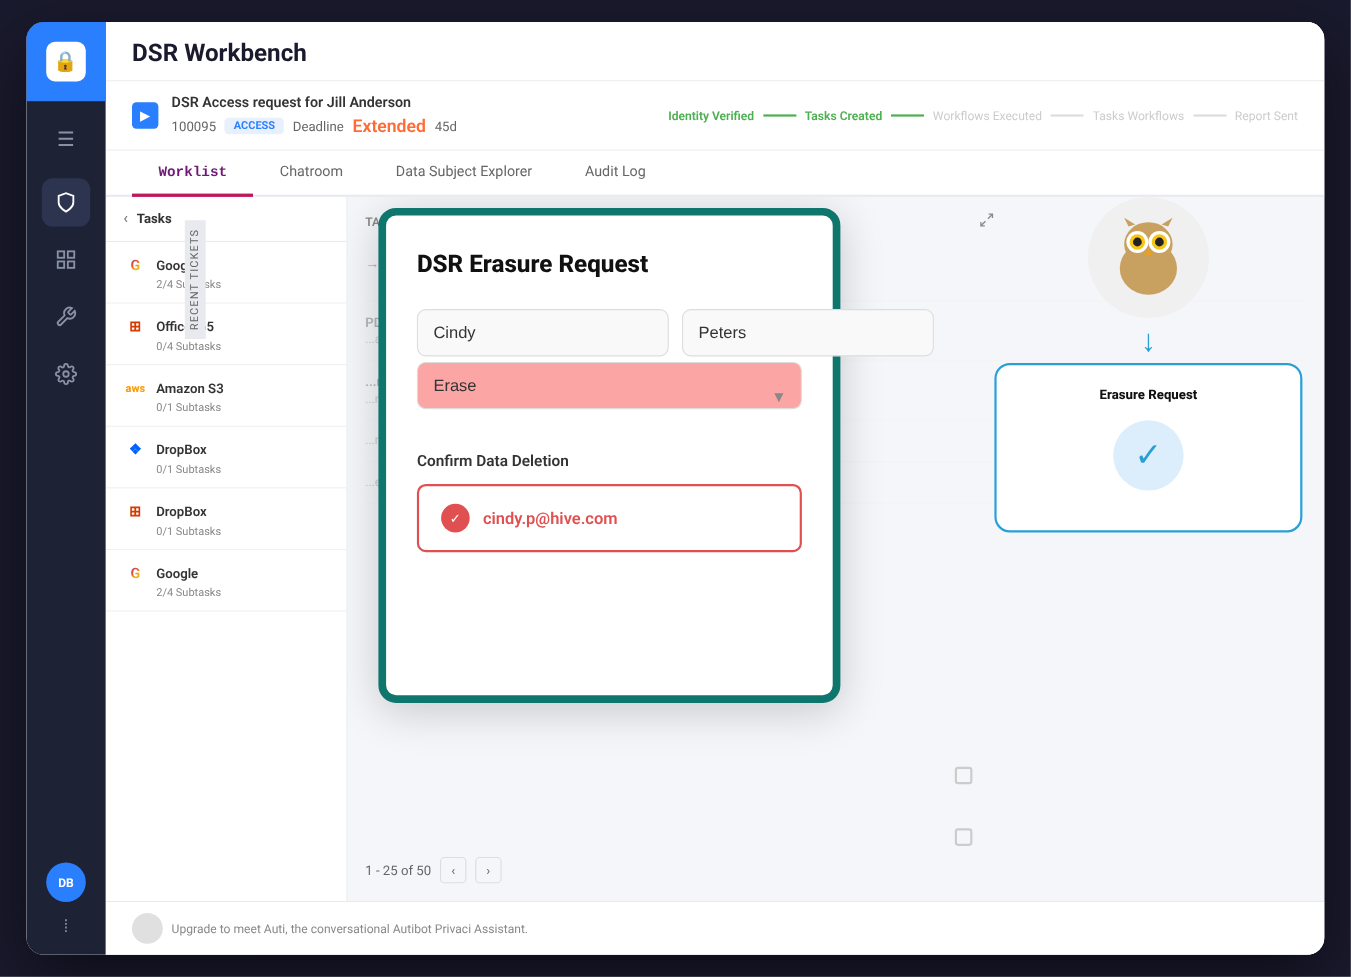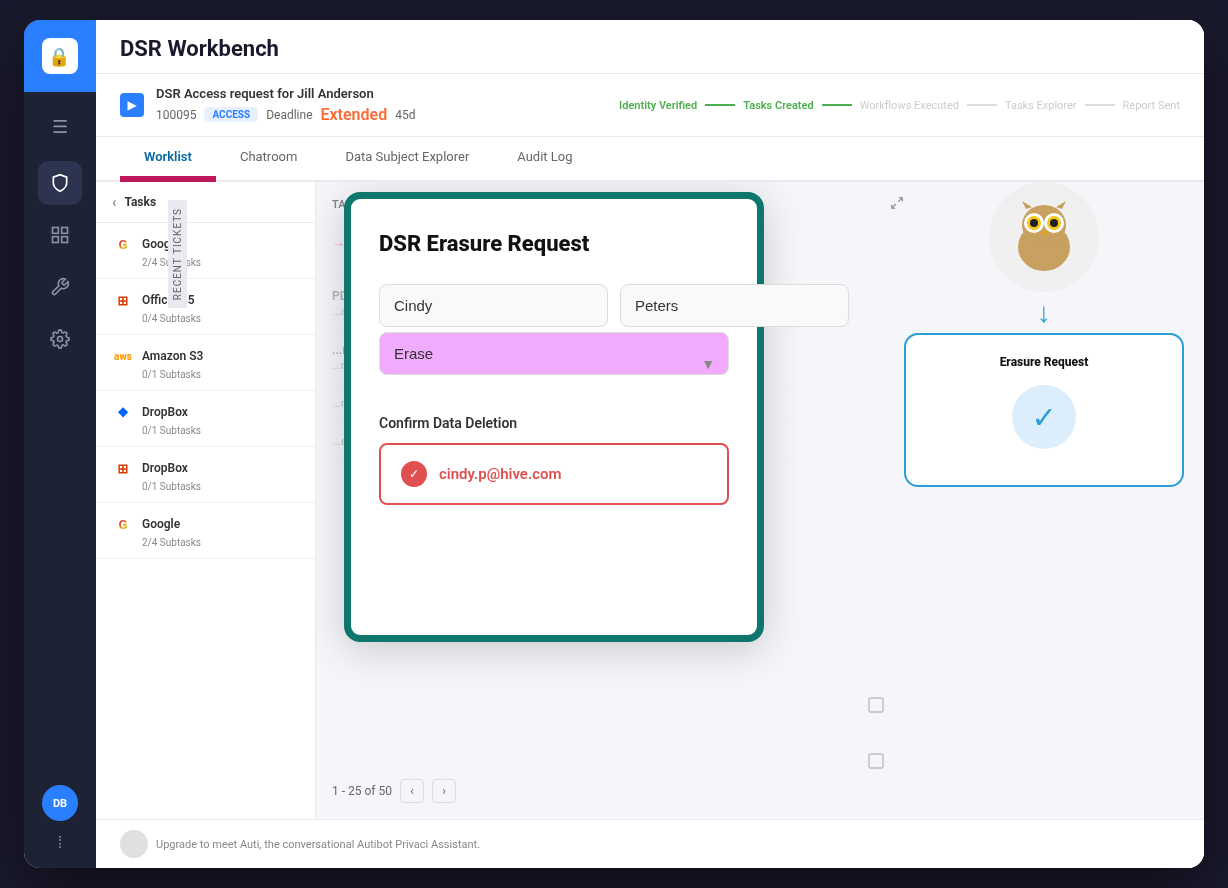--- a/index.html
+++ b/index.html
@@ -215,23 +215,24 @@
     }
     .tab-item {
       padding: 12px 24px;
       font-size: 13px;
       color: #666;
       cursor: pointer;
       border-bottom: 2px solid transparent;
       margin-bottom: -2px;
     }
     .tab-item.active {
-      color: #0369a1;
-      border-bottom: 6px solid #be185d;
+      color: #701a75;
+      border-bottom: 3px solid #be185d;
       font-weight: 600;
+      font-family: Liberation Mono, monospace;
     }
     
     .content-area {
       flex: 1;
       display: flex;
       position: relative;
       overflow: hidden;
     }
     
     .tasks-panel {
@@ -385,21 +386,21 @@
       background: #f9f9f9;
       outline: none;
     }
     .form-select {
       width: 100%;
       padding: 12px 14px;
       border: 1.5px solid #ddd;
       border-radius: 8px;
       font-size: 15px;
       color: #333;
-      background: #f0abfc;
+      background: #fca5a5;
       margin-bottom: 20px;
       appearance: none;
       cursor: pointer;
     }
     .select-wrapper {
       position: relative;
       margin-bottom: 20px;
     }
     .select-arrow {
       position: absolute;
@@ -630,21 +631,21 @@
           </div>
         </div>
       </div>
       <div class="progress-steps">
         <span class="step active">Identity Verified</span>
         <div class="step-line"></div>
         <span class="step active">Tasks Created</span>
         <div class="step-line"></div>
         <span class="step">Workflows Executed</span>
         <div class="step-line inactive"></div>
-        <span class="step">Tasks Explorer</span>
+        <span class="step">Tasks Workflows</span>
         <div class="step-line inactive"></div>
         <span class="step">Report Sent</span>
       </div>
     </div>
 
     <div class="content-tabs">
       <div class="tab-item active">Worklist</div>
       <div class="tab-item">Chatroom</div>
       <div class="tab-item">Data Subject Explorer</div>
       <div class="tab-item">Audit Log</div>

